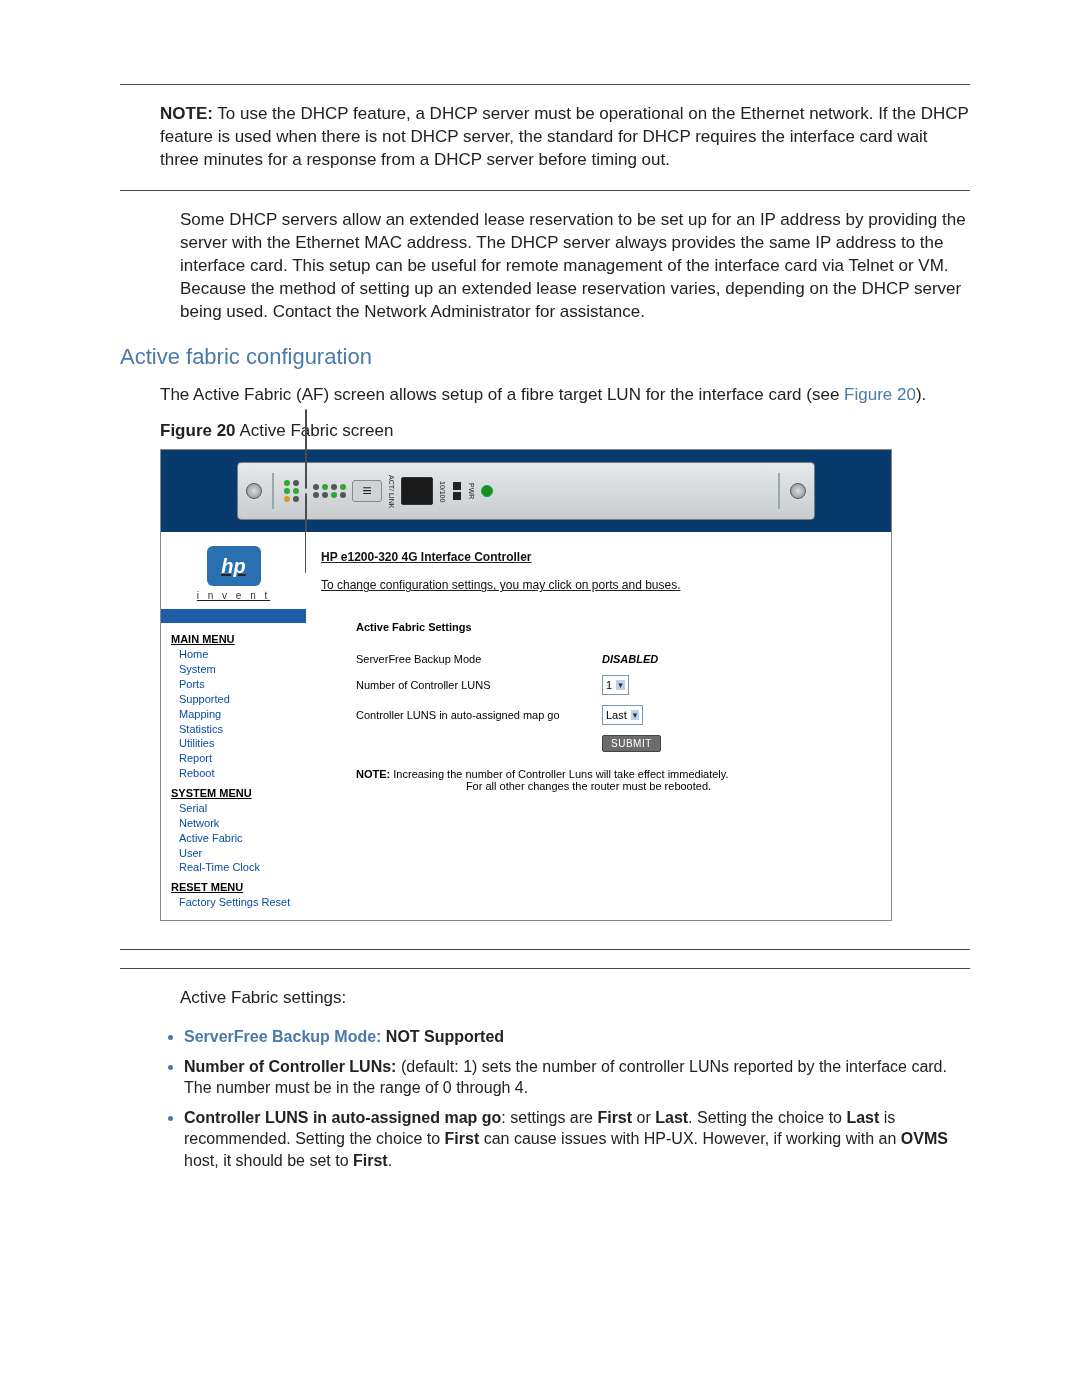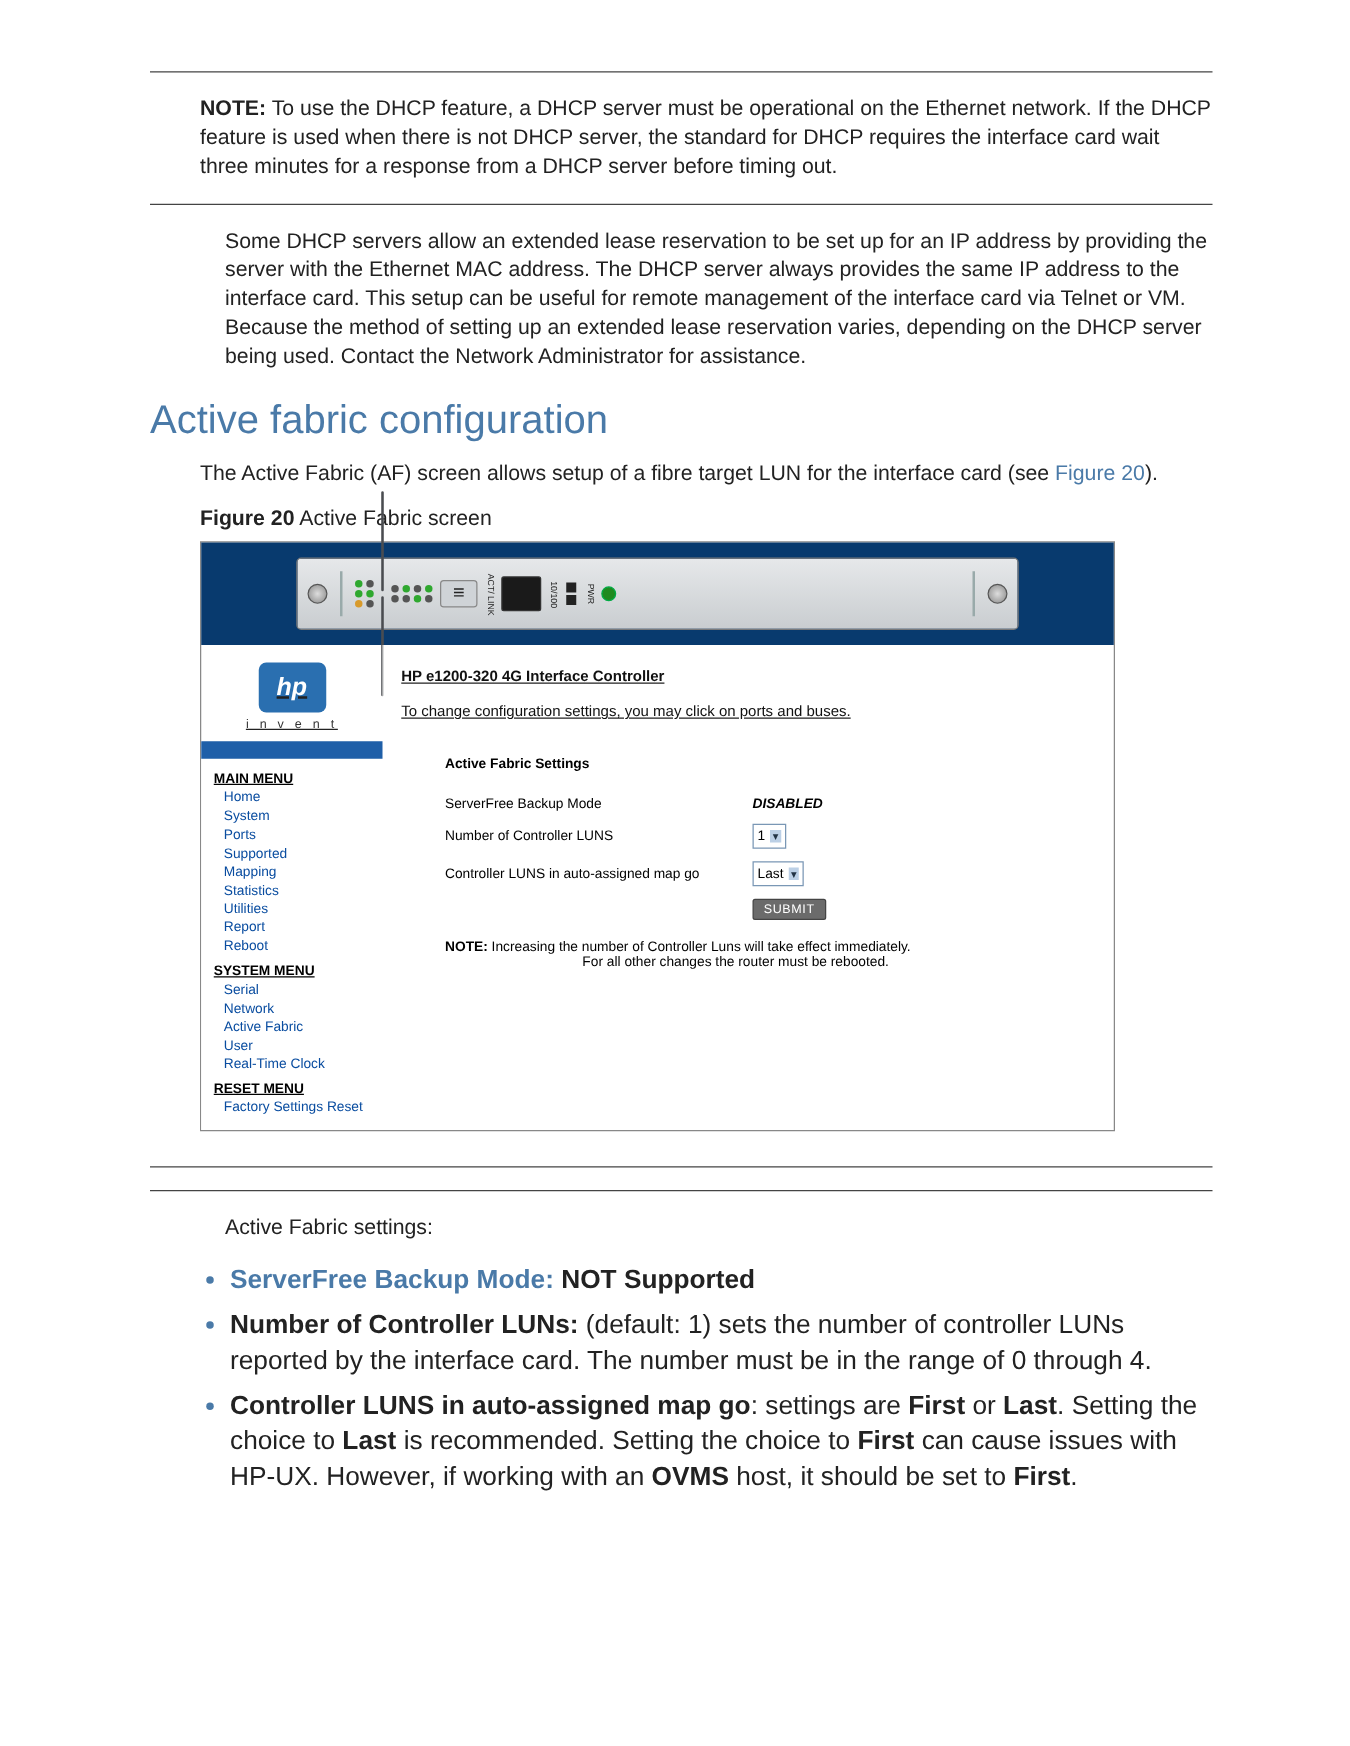--- a/index.html
+++ b/index.html
@@ -4,45 +4,45 @@
 <style>
   body {
     margin: 0;
     padding: 0;
     background: #fff;
     font-family: "Segoe UI", Arial, sans-serif;
     color: #222;
     width: 1080px;
   }
   .page {
-    padding: 39px 110px 40px 120px;
+    padding: 66px 110px 40px 120px;
   }
   hr.rule {
     border: none;
     border-top: 1px solid #444;
     margin: 18px 0;
   }
   .note-block, .body-text, .figure-caption {
     font-size: 17px;
     line-height: 1.35;
   }
   .note-block { margin-left: 40px; }
   .note-lead { font-weight: 700; }
   .body-text { margin-left: 60px; margin-top: 14px; margin-bottom: 14px; }
   h2.section {
     color: #4a7aa8;
     font-weight: 400;
-    font-size: 32px;
+    font-size: 22px;
     margin: 20px 0 6px 0;
   }
   .figure-caption { margin-left: 40px; margin-top: 8px; margin-bottom: 6px; }
   .figure-caption .fig-lead { font-weight: 700; }
   .link-ref { color: #4a7aa8; }
   ul.settings { margin-left: 40px; padding-left: 24px; }
-  ul.settings li { font-size: 21px; line-height: 1.35; margin-bottom: 8px; }
+  ul.settings li { font-size: 16px; line-height: 1.35; margin-bottom: 8px; }
   ul.settings li::marker { color: #4a7aa8; }
   .blue-bold { color: #4a7aa8; font-weight: 700; }
   .bold { font-weight: 700; }
 
   
   .screenshot {
     margin-left: 40px;
     width: 730px;
     border: 1px solid #888;
     background: #fff;

